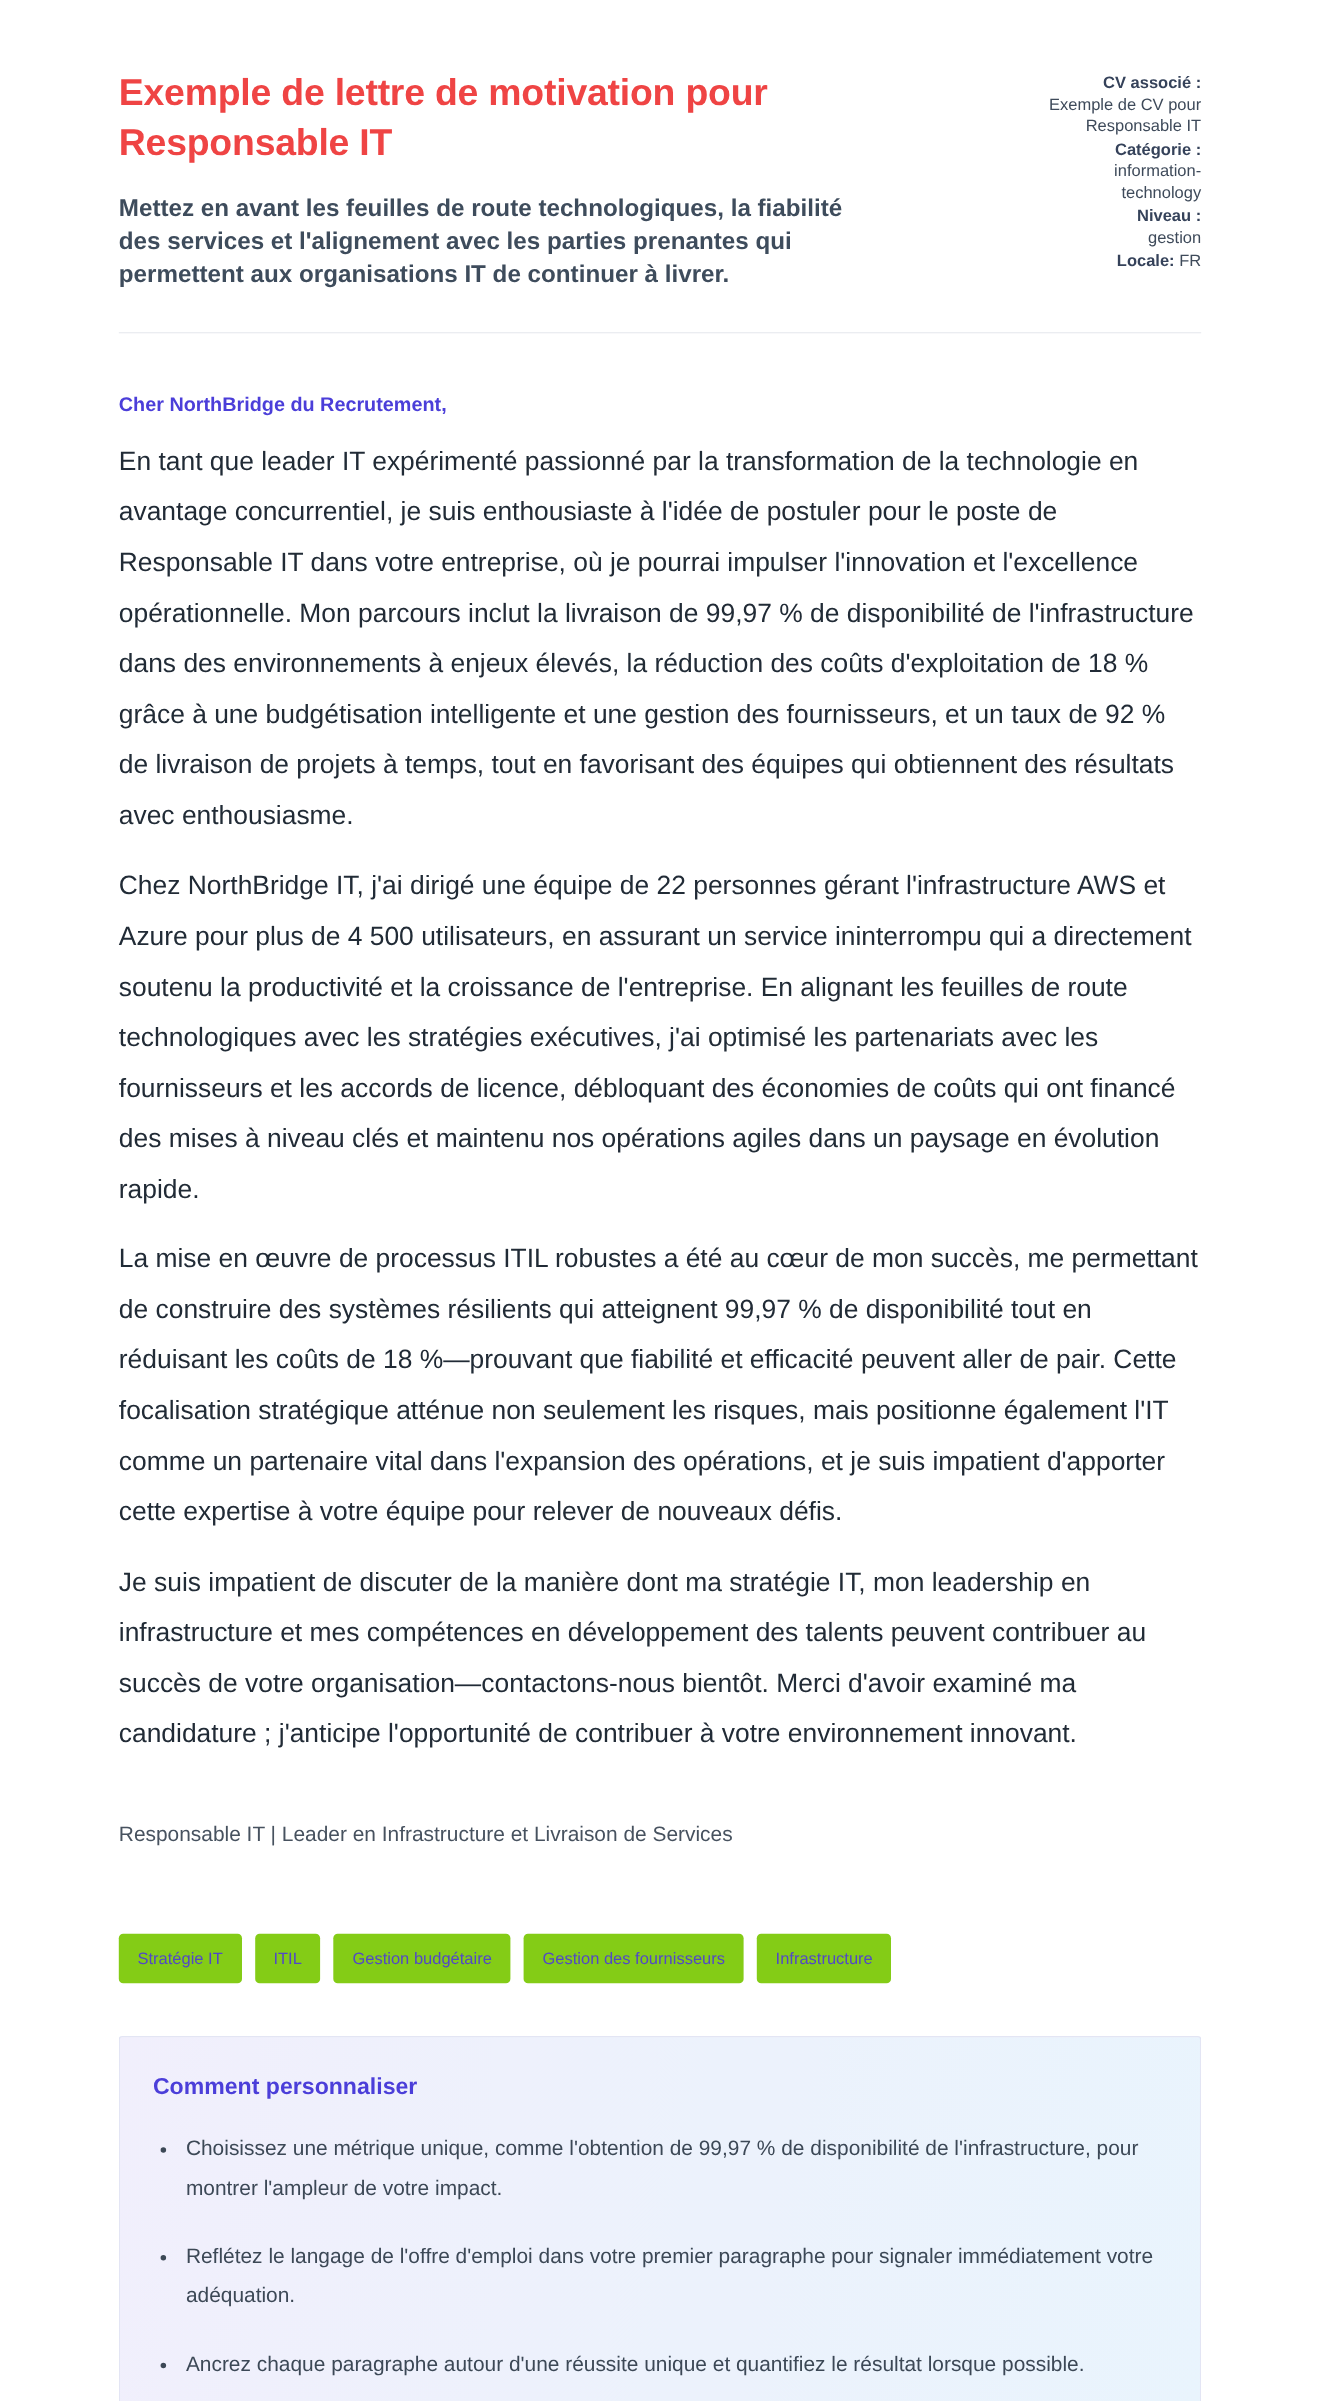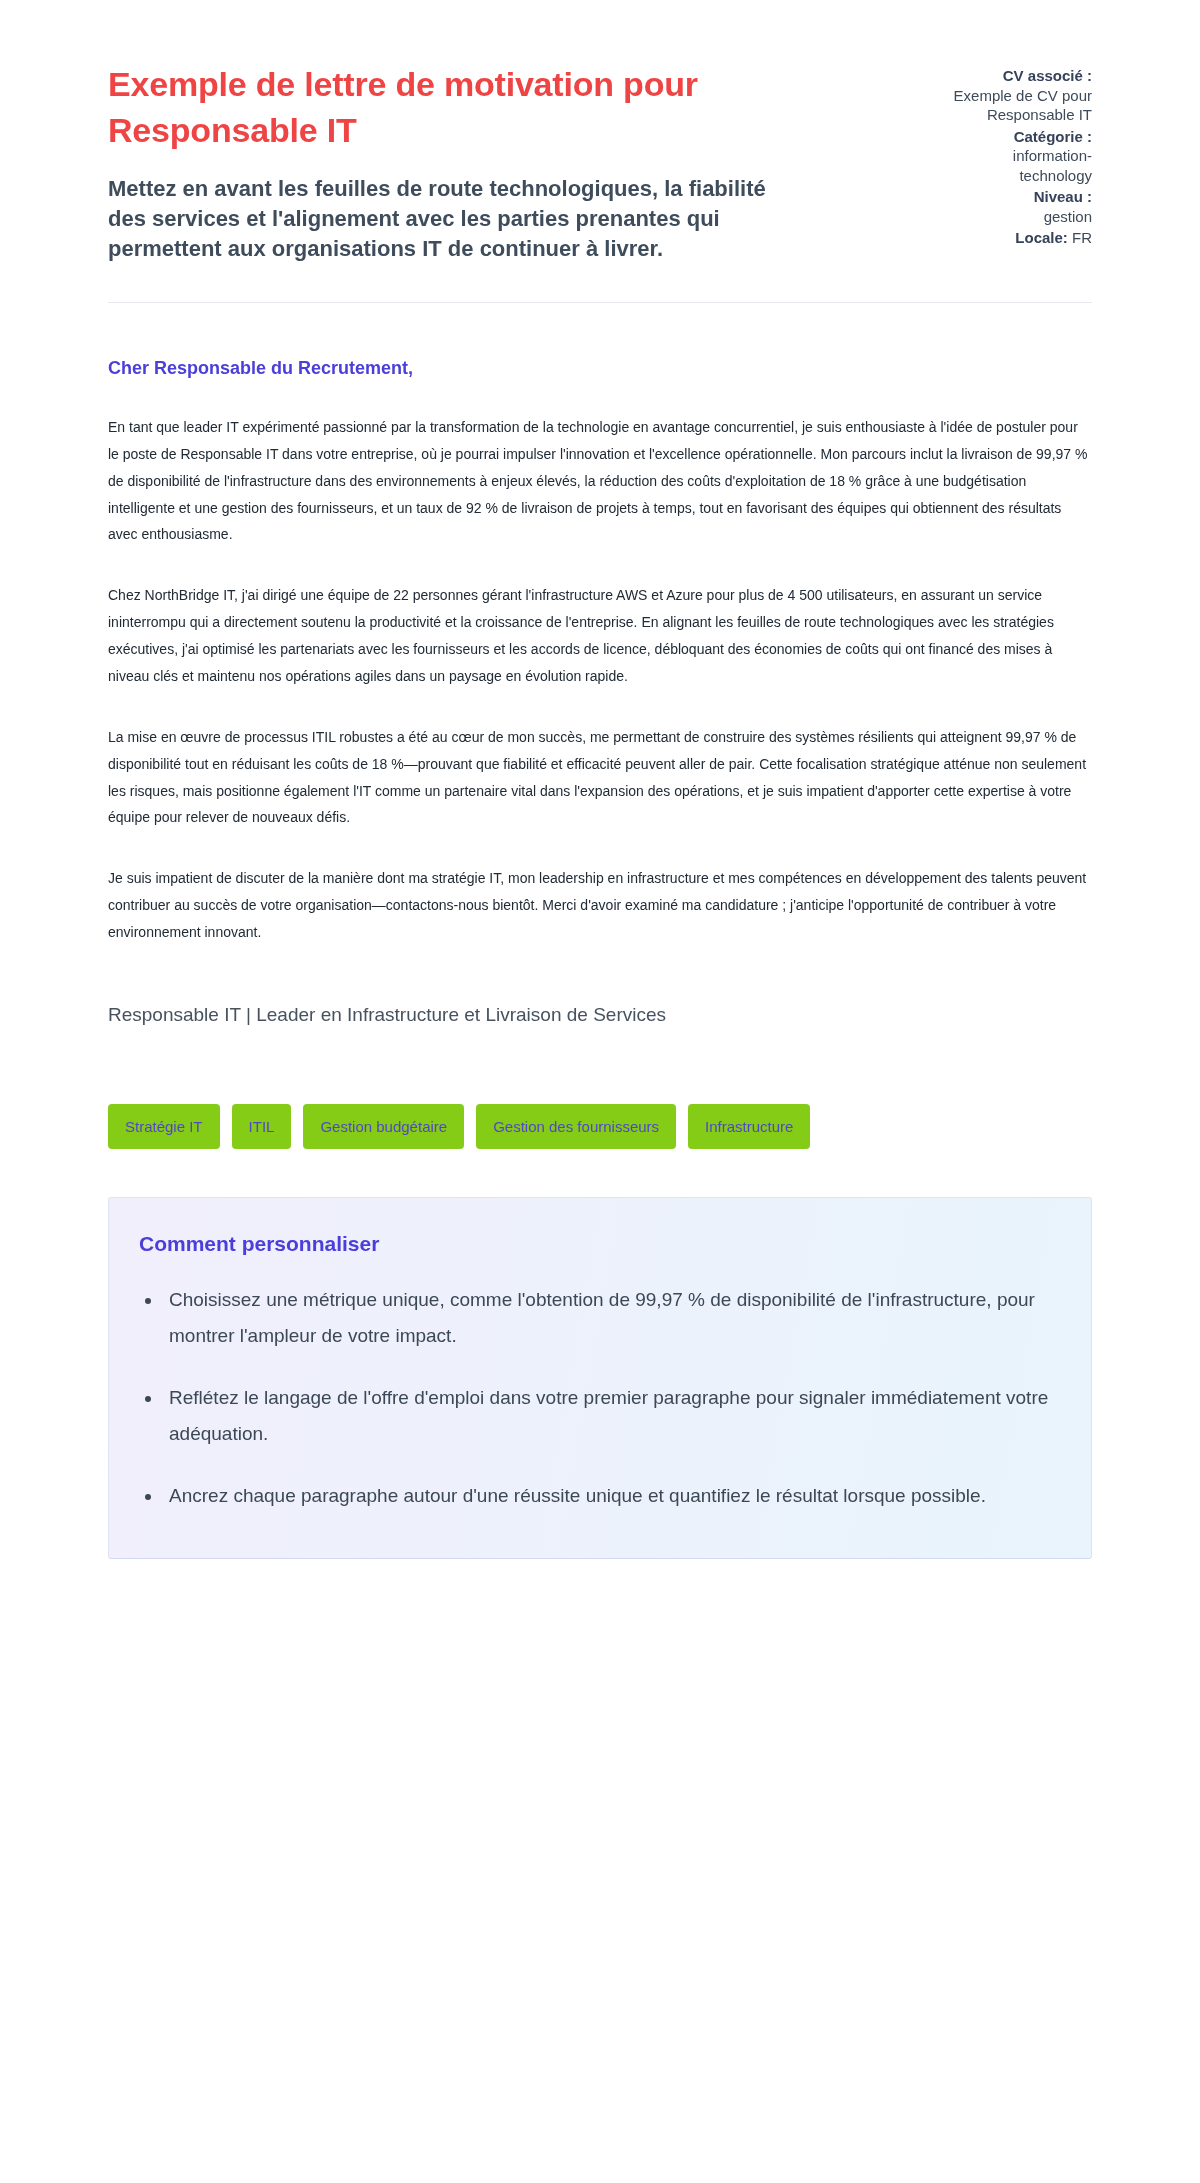--- a/index.html
+++ b/index.html
@@ -59,22 +59,22 @@
 
   
   .letter { margin-top: 54px; }
   .greeting {
     color: #4b3ed9;
     font-size: 18px;
     font-weight: 700;
     line-height: 1.3;
   }
   .letter p.body-par {
-    margin-top: 34px;
-    font-size: 14px;
+    margin-top: 17px;
+    font-size: 24px;
     line-height: 1.92;
     color: #212b36;
     max-width: 984px;
   }
 
   
   .signature { margin-top: 58px; }
   .sig-name { font-size: 19px; font-weight: 700; color: #141e2c; }
   .sig-title { margin-top: 18px; font-size: 19px; color: #47525f; }
 
@@ -142,21 +142,21 @@
       <div class="meta-entry">
         <span class="meta-label">Locale:</span>
         <span class="meta-value">FR</span>
       </div>
     </aside>
   </header>
 
   <hr class="divider">
 
   <section class="letter">
-    <h2 class="greeting">Cher Responsable du Recrutement,</h2>
+    <h2 class="greeting">Cher NorthBridge du Recrutement,</h2>
     <p class="body-par">En tant que leader IT expérimenté passionné par la transformation de la technologie en avantage concurrentiel, je suis enthousiaste à l'idée de postuler pour le poste de Responsable IT dans votre entreprise, où je pourrai impulser l'innovation et l'excellence opérationnelle. Mon parcours inclut la livraison de 99,97 % de disponibilité de l'infrastructure dans des environnements à enjeux élevés, la réduction des coûts d'exploitation de 18 % grâce à une budgétisation intelligente et une gestion des fournisseurs, et un taux de 92 % de livraison de projets à temps, tout en favorisant des équipes qui obtiennent des résultats avec enthousiasme.</p>
     <p class="body-par">Chez NorthBridge IT, j'ai dirigé une équipe de 22 personnes gérant l'infrastructure AWS et Azure pour plus de 4 500 utilisateurs, en assurant un service ininterrompu qui a directement soutenu la productivité et la croissance de l'entreprise. En alignant les feuilles de route technologiques avec les stratégies exécutives, j'ai optimisé les partenariats avec les fournisseurs et les accords de licence, débloquant des économies de coûts qui ont financé des mises à niveau clés et maintenu nos opérations agiles dans un paysage en évolution rapide.</p>
     <p class="body-par">La mise en œuvre de processus ITIL robustes a été au cœur de mon succès, me permettant de construire des systèmes résilients qui atteignent 99,97 % de disponibilité tout en réduisant les coûts de 18 %—prouvant que fiabilité et efficacité peuvent aller de pair. Cette focalisation stratégique atténue non seulement les risques, mais positionne également l'IT comme un partenaire vital dans l'expansion des opérations, et je suis impatient d'apporter cette expertise à votre équipe pour relever de nouveaux défis.</p>
     <p class="body-par">Je suis impatient de discuter de la manière dont ma stratégie IT, mon leadership en infrastructure et mes compétences en développement des talents peuvent contribuer au succès de votre organisation—contactons-nous bientôt. Merci d'avoir examiné ma candidature ; j'anticipe l'opportunité de contribuer à votre environnement innovant.</p>
 
     <div class="signature">
       <div class="sig-title">Responsable IT | Leader en Infrastructure et Livraison de Services</div>
     </div>
   </section>
 

